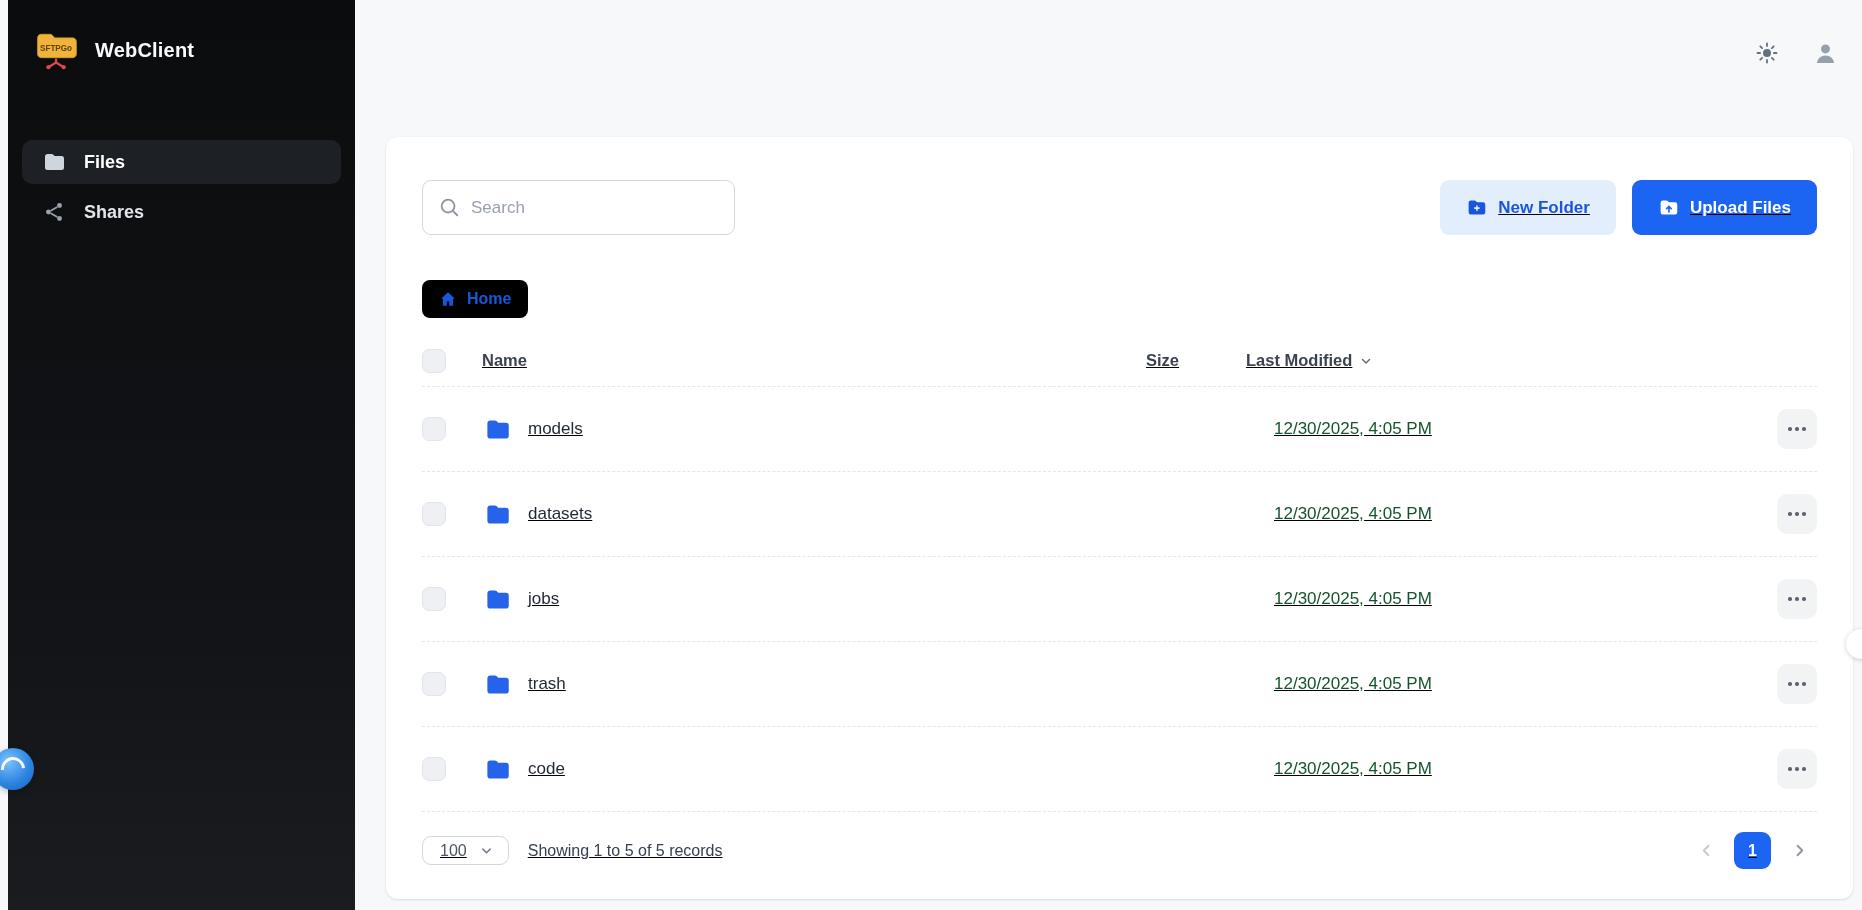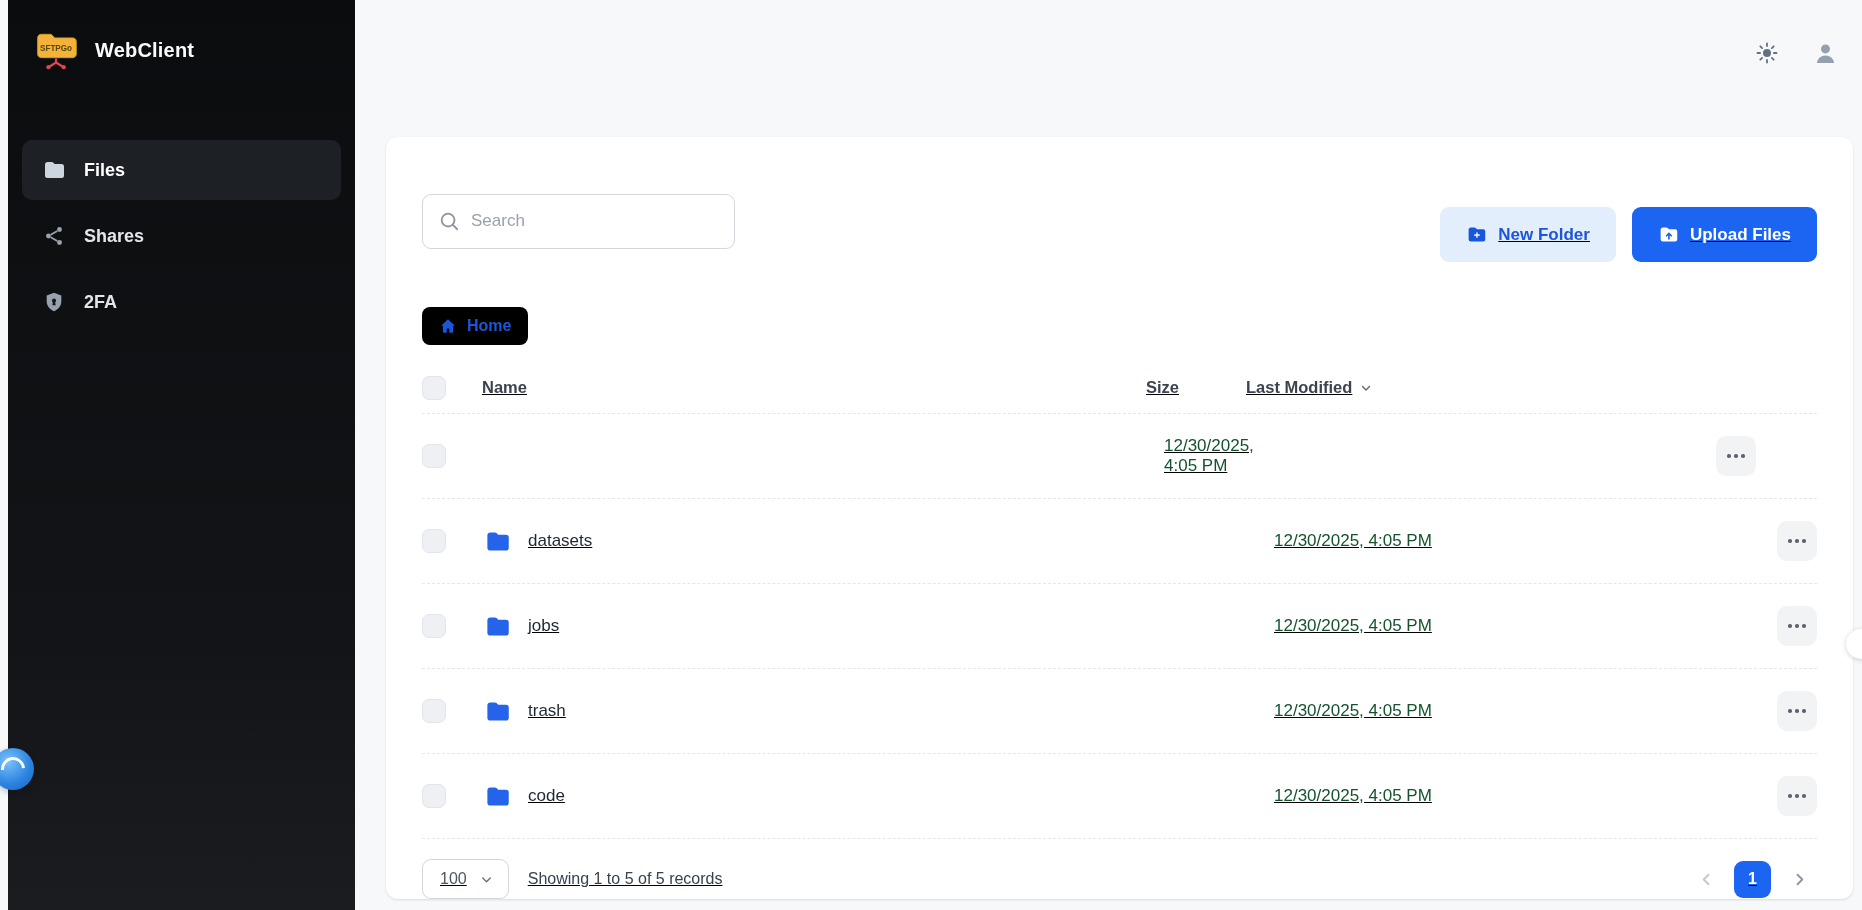--- a/index.html
+++ b/index.html
@@ -7,21 +7,21 @@
     font-family:"Liberation Sans","DejaVu Sans",sans-serif; }
   #app { position:relative; width:1862px; height:910px; background:#f7f8fa; }
 
   
   .sidebar { position:absolute; left:8px; top:0; width:347px; height:910px;
     background:linear-gradient(180deg,#0a0c0e 0%,#121417 70%,#1a1c1f 100%); z-index:2; }
   .side-logo { display:flex; align-items:center; gap:15px; padding:28px 26px 20px; }
   .logo-badge { width:46px; height:44px; flex:0 0 auto; }
   .app-title { color:#f8fafc; font-size:20px; font-weight:700; letter-spacing:.2px; }
   .nav { padding:48px 14px 0; }
-  .nav-item { display:flex; align-items:center; gap:18px; height:60px; padding:0 20px;
+  .nav-item { display:flex; align-items:center; gap:18px; height:44px; padding:0 20px;
     border-radius:10px; margin-bottom:6px; cursor:pointer; }
   .nav-item.active { background:#1d2126; }
   .nav-item .nav-label { color:#e2e6ea; font-size:18px; font-weight:700; }
   .nav-item.active .nav-label { color:#ffffff; font-weight:600; }
   .nav-ic { width:24px; height:24px; display:flex; align-items:center; justify-content:center; }
 
   
   .main { position:absolute; left:347px; top:0; right:0; bottom:0; }
   .topbar-icons { position:absolute; top:40px; right:24px; display:flex; gap:32px; align-items:center; }
   .icon-btn { width:26px; height:26px; display:flex; align-items:center; justify-content:center; cursor:pointer; }
@@ -35,21 +35,21 @@
   .toolbar { display:flex; align-items:center; }
   .search-wrap { position:relative; width:313px; }
   .search-wrap svg { position:absolute; left:16px; top:16px; }
   .search-input { width:313px; height:55px; border:1px solid #d3d7dd; border-radius:9px;
     padding:0 14px 0 48px; font-size:17px; color:#111827; outline:none;
     font-family:"Liberation Sans","DejaVu Sans",sans-serif; }
   .search-input::placeholder { color:#9aa1ac; }
   .toolbar-spacer { flex:1; }
   .btn { display:flex; align-items:center; gap:11px; height:55px; padding:0 26px;
     border-radius:9px; font-size:17px; font-weight:600; cursor:pointer; border:none;
-    font-family:"Liberation Sans","DejaVu Sans",sans-serif;margin-top:27px; }
+    font-family:"Liberation Sans","DejaVu Sans",sans-serif; }
   .btn-soft { background:#e3eefc; color:#1a56db; margin-right:16px; }
   .btn-primary { background:#1c64f2; color:#ffffff; }
 
   
   .crumbs { margin-top:45px; display:flex; }
   .crumb-home { display:flex; align-items:center; gap:10px; height:38px; padding:0 17px;
     background:#000000; border-radius:8px; color:#1a56db; font-size:16px; font-weight:700; cursor:pointer; }
 
   
   .grid { display:grid; grid-template-columns:48px 666px 110px 510px 61px; align-items:center; }
@@ -67,21 +67,21 @@
   .fname { margin-left:17px; font-size:17px; color:#1f2733; font-weight:500; }
   .cell-size { padding-left:10px; font-size:17px; color:#3c4350; }
   .cell-mod { font-size:17px; color:#14532d;margin-left:28px; }
   .row-actions { justify-self:end; }
   .dots-btn { width:40px; height:40px; border-radius:10px; background:#f1f3f5; border:none;
     display:flex; align-items:center; justify-content:center; gap:3.5px; cursor:pointer; }
   .dots-btn i { width:3.5px; height:3.5px; border-radius:50%; background:#5d6470; display:block; }
 
   
   .tfoot { margin-top:20px; display:flex; align-items:center; }
-  .pagesize { display:flex; align-items:center; gap:12px; height:40px; padding:0 14px 0 17px;
+  .pagesize { display:flex; align-items:center; gap:12px; height:29px; padding:0 14px 0 17px;
     border:1px solid #d3d7dd; border-radius:9px; font-size:16px; color:#4b5563; cursor:pointer; background:#fff;justify-content:center; }
   .summary { margin-left:19px; font-size:16px; color:#374151; }
   .pager { margin-left:auto; display:flex; align-items:center; gap:14px; padding-right:4px; }
   .pg-arrow { width:28px; height:28px; display:flex; align-items:center; justify-content:center; cursor:pointer; }
   .pg-num { width:37px; height:37px; border-radius:9px; background:#1c64f2; color:#fff;
     display:flex; align-items:center; justify-content:center; font-size:16px; font-weight:600; cursor:pointer; }
 
   
   .chat-widget { position:absolute; left:-8px; top:748px; width:42px; height:42px; border-radius:50%;
     background:radial-gradient(circle at 38% 32%, #7cc2ff 0%, #2f86e0 55%, #0f63c4 100%);
@@ -121,30 +121,20 @@
       <div class="nav-item">
         <span class="nav-ic">
           <svg width="22" height="22" viewBox="0 0 24 24">
             <circle cx="18" cy="5" r="2.7" fill="#98a1ad"></circle>
             <circle cx="6" cy="12" r="2.7" fill="#98a1ad"></circle>
             <circle cx="18" cy="19" r="2.7" fill="#98a1ad"></circle>
             <path d="M8.4 10.7l7.2-4.2M8.4 13.3l7.2 4.2" stroke="#98a1ad" stroke-width="2" fill="none"></path>
           </svg>
         </span>
         <span class="nav-label">Shares</span>
-      </div>
-      <div class="nav-item">
-        <span class="nav-ic">
-          <svg width="22" height="22" viewBox="0 0 24 24" fill="#98a1ad">
-            <path d="M12 2l8 3v6.2c0 4.9-3.3 9.1-8 10.8-4.7-1.7-8-5.9-8-10.8V5z"></path>
-            <circle cx="12" cy="10.5" r="2.2" fill="#15171a"></circle>
-            <path d="M10.9 11.5h2.2l.7 4h-3.6z" fill="#15171a"></path>
-          </svg>
-        </span>
-        <span class="nav-label">2FA</span>
       </div>
     </nav>
   </aside>
 
   <div class="chat-widget"></div>
 
   <div class="edge-handle"></div>
 
   <main class="main">
 
@@ -213,20 +203,26 @@
             <svg width="14" height="14" viewBox="0 0 24 24" fill="none" stroke="#5f6672" stroke-width="2.4" stroke-linecap="round" stroke-linejoin="round">
               <path d="M6 9.5l6 6 6-6"></path>
             </svg>
           </span>
         </span>
         <span></span>
       </div>
 
       <div class="grid trow">
         <span class="cb"></span>
+        <span class="name-cell">
+          <svg width="27" height="27" viewBox="0 0 24 24" fill="#2563eb">
+            <path d="M3 6.5C3 5.1 4.1 4 5.5 4h4.1c.7 0 1.3.27 1.77.75L12.6 6h6.9A2.5 2.5 0 0 1 22 8.5v9a2.5 2.5 0 0 1-2.5 2.5h-14A2.5 2.5 0 0 1 3 17.5z"></path>
+          </svg>
+          <span class="fname">models</span>
+        </span>
         <span class="cell-size"></span>
         <span class="cell-mod">12/30/2025, 4:05 PM</span>
         <span class="row-actions">
           <button class="dots-btn" aria-label="actions">
               <i></i>
               <i></i>
               <i></i>
             </button>
         </span>
       </div>

